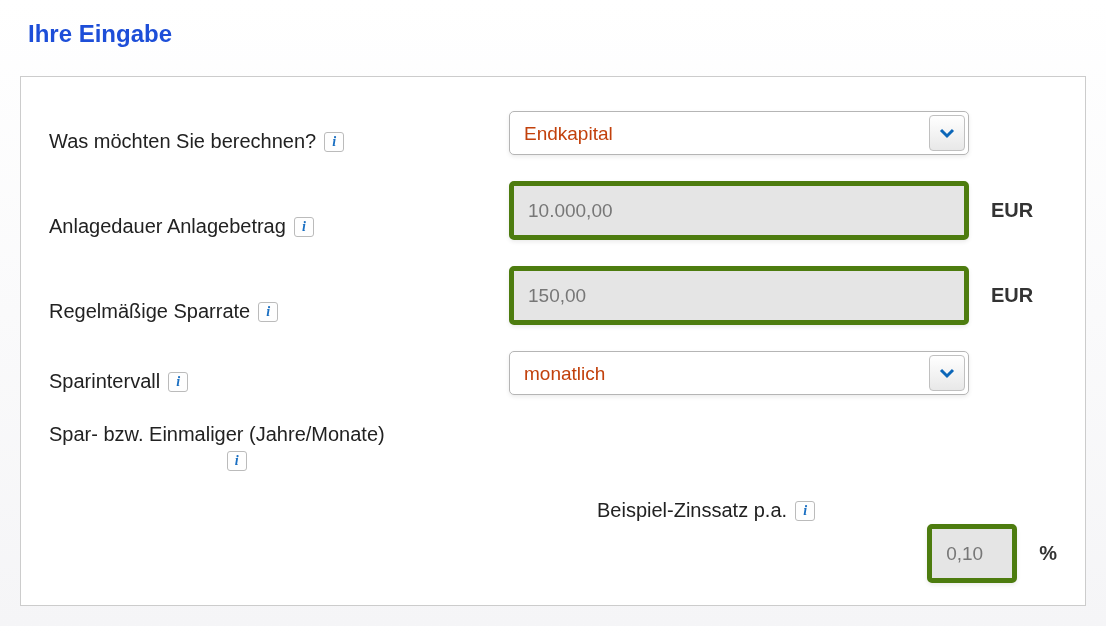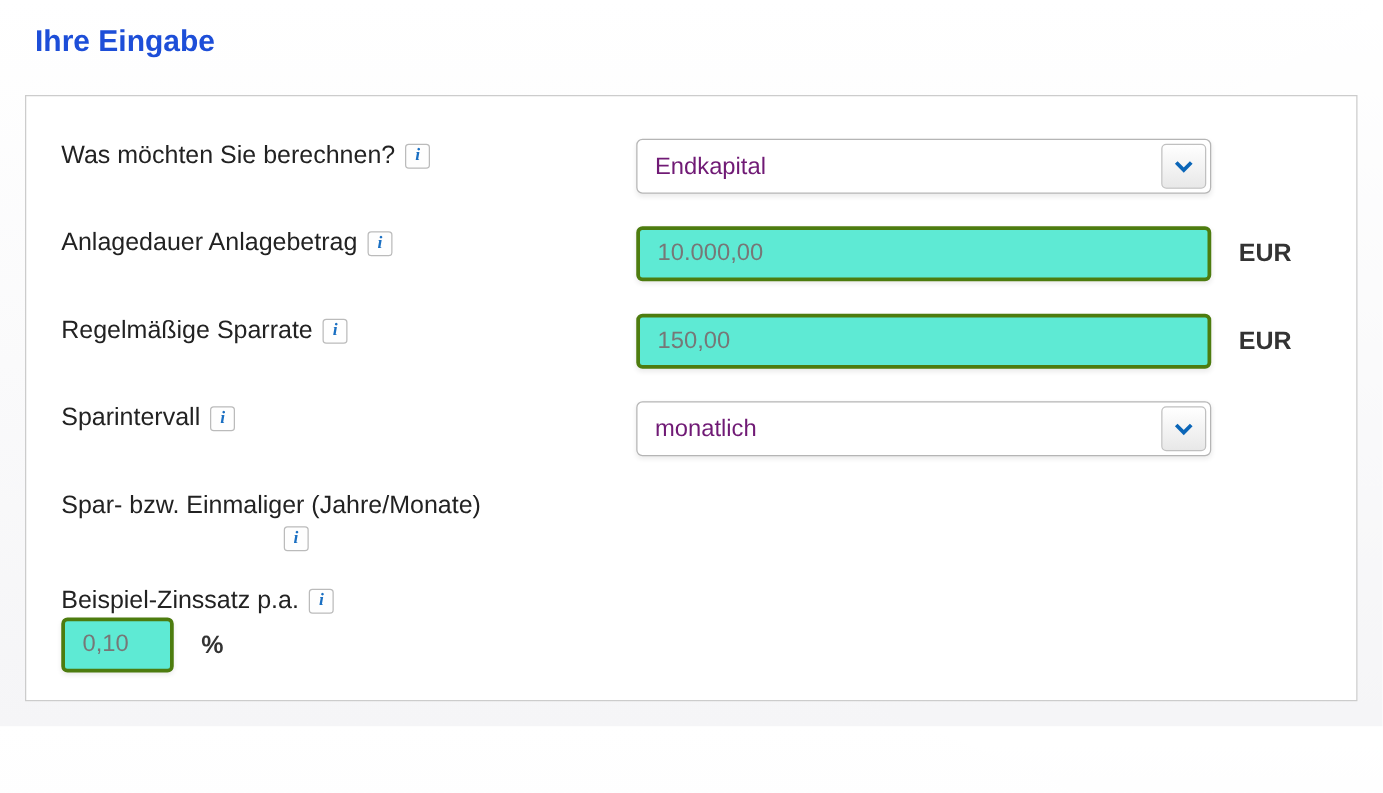--- a/index.html
+++ b/index.html
@@ -16,21 +16,21 @@
       margin-bottom: 28px;
       margin-left: 8px;
     }
     .form-panel {
       border: 1px solid #ccc;
       background: #fff;
       padding: 34px 28px 22px 28px;
     }
     .form-row {
       display: flex;
-      align-items: flex-start;
+      align-items: flex-end;
       margin-bottom: 26px;
     }
     .form-row:last-child { margin-bottom: 0; flex-direction: column; }
     .label-col {
       width: 460px;
       display: flex;
       align-items: center;
       flex-wrap: wrap;
       font-size: 20px;
       color: #222;
@@ -64,21 +64,21 @@
       position: relative;
       display: inline-block;
     }
     .select-wrap.wide { width: 460px; }
     .select-wrap.narrow { width: 222px; }
     .select-el {
       width: 100%;
       height: 44px;
       padding: 0 50px 0 14px;
       font-size: 19px;
-      color: #701a75;
+      color: #c2410c;
       background: #fff;
       border: 1px solid #b5b5b5;
       border-radius: 5px;
       appearance: none;
       -webkit-appearance: none;
       -moz-appearance: none;
       cursor: pointer;
       box-shadow: 0 2px 4px rgba(0,0,0,0.08);
     }
     .select-caret {
@@ -90,26 +90,26 @@
       border: 1px solid #c0c0c0;
       border-radius: 4px;
       background: linear-gradient(180deg, #ffffff 0%, #e8e8e8 100%);
       display: flex;
       align-items: center;
       justify-content: center;
       pointer-events: none;
     }
     .select-caret svg { width: 16px; height: 12px; }
     .text-input {
-      height: 44px;
+      height: 59px;
       padding: 0 14px;
       font-size: 19px;
       color: #777;
-      background: #5eead4;
-      border: 3px solid #4d7c0f;
+      background: #e5e5e5;
+      border: 5px solid #4d7c0f;
       border-radius: 5px;
       box-shadow: 0 2px 4px rgba(0,0,0,0.08);
     }
     .text-input.wide { width: 460px; }
     .text-input.tiny { width: 90px; text-align: left; }
     .unit-text {
       font-size: 20px;
       font-weight: bold;
       color: #333;
       margin-left: 8px;

